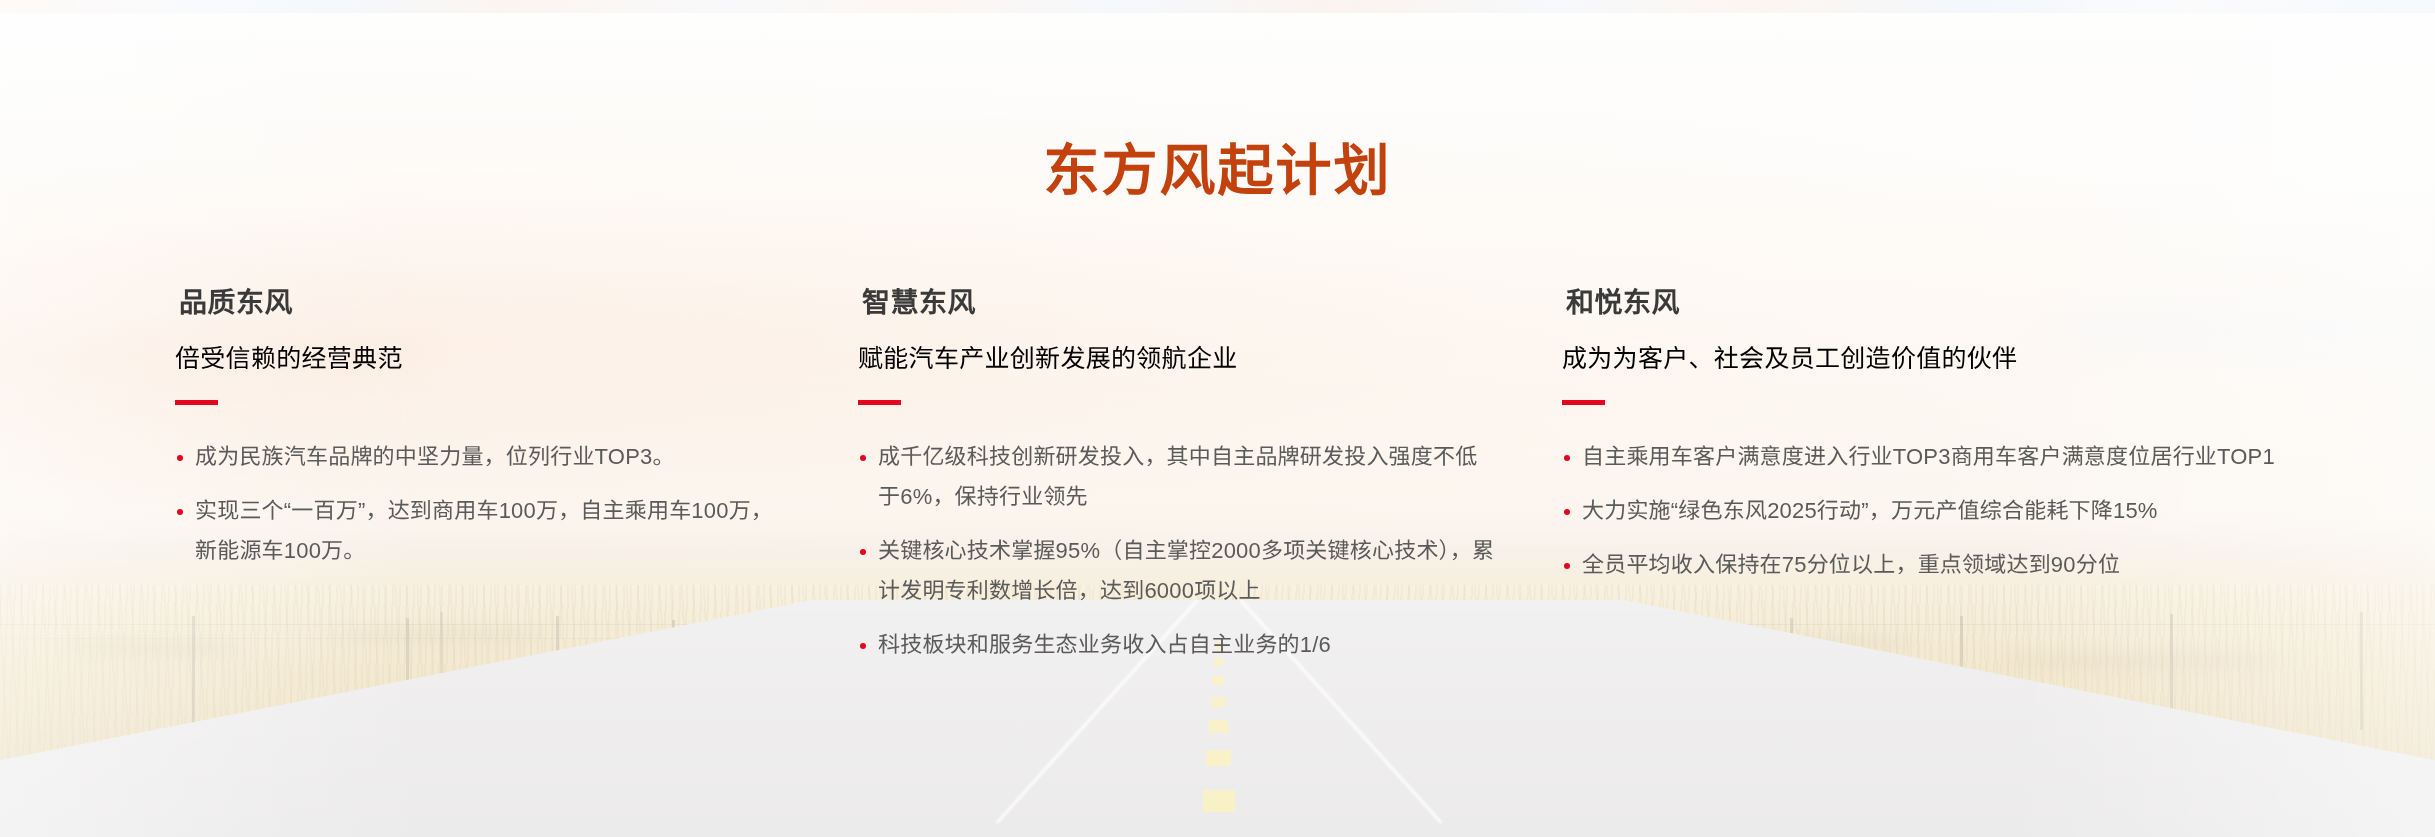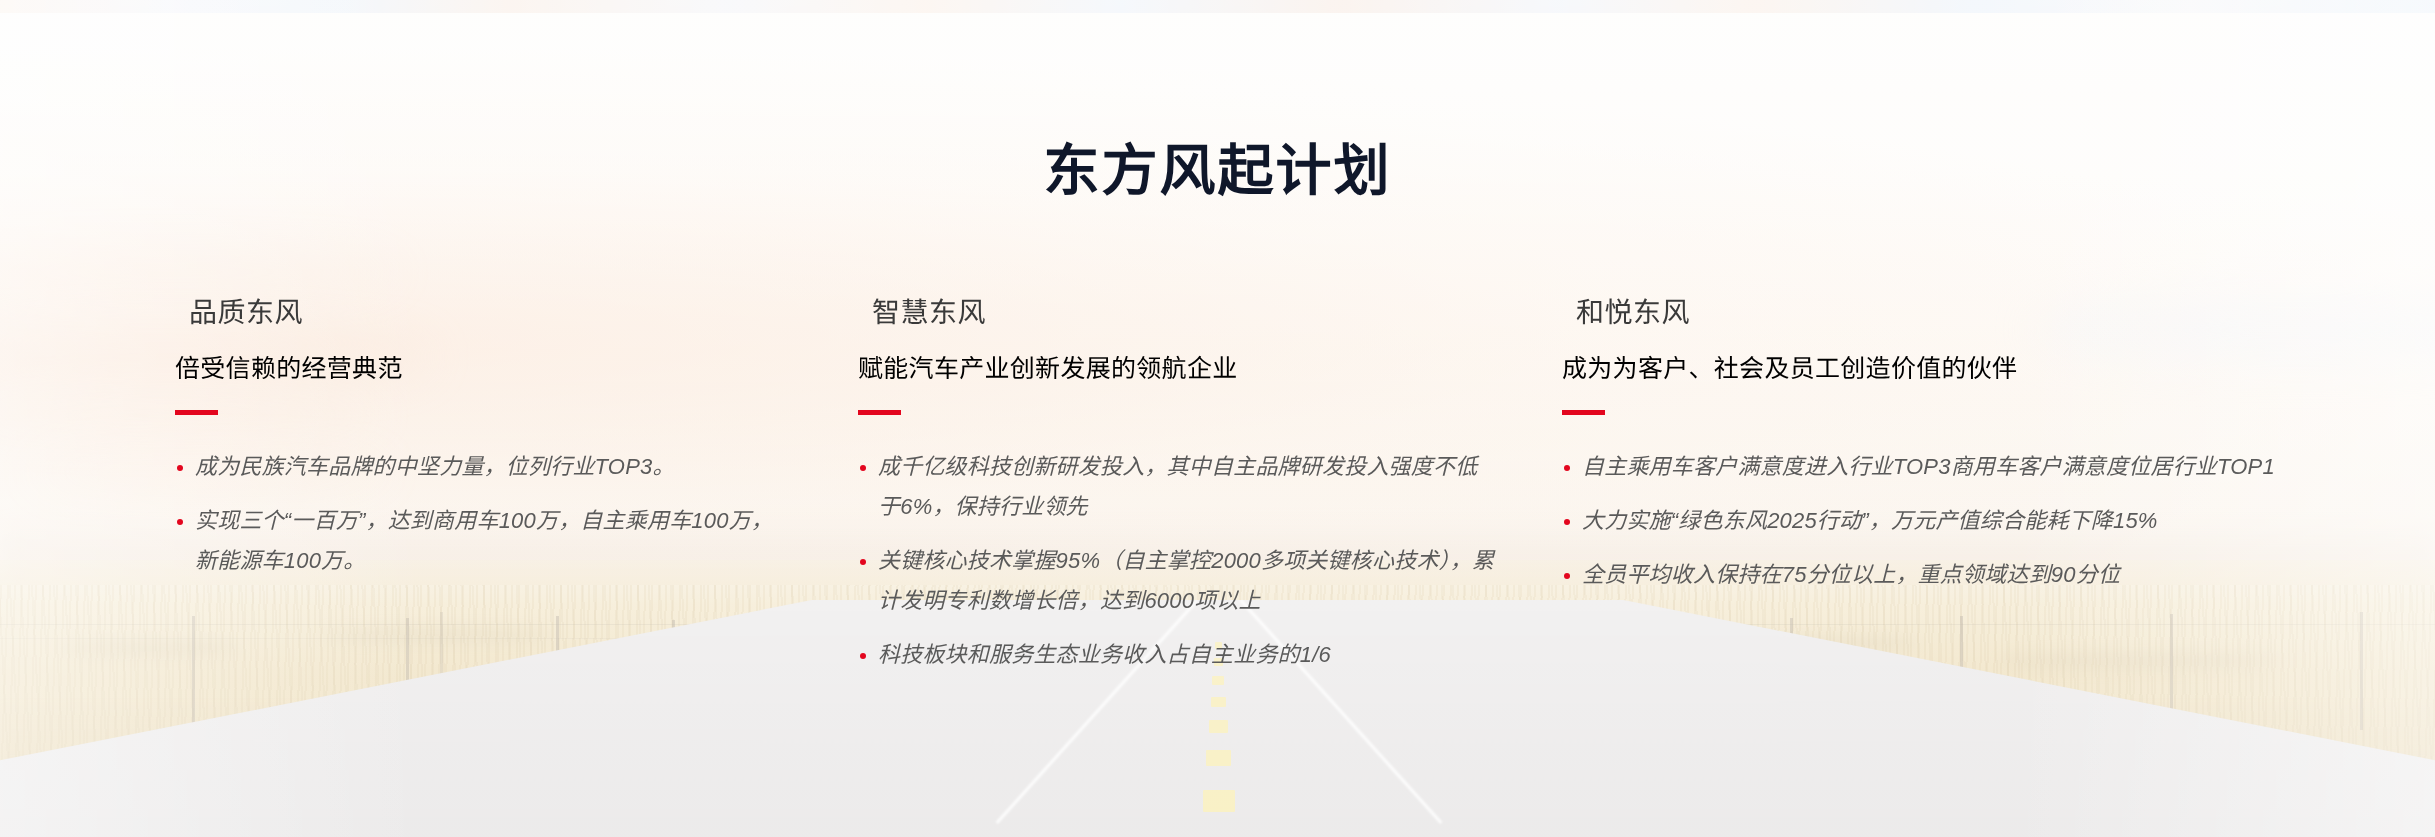--- a/index.html
+++ b/index.html
@@ -186,21 +186,21 @@
   .page-title {
     position: absolute;
     top: 140px;
     left: 0;
     width: 2435px;
     text-align: center;
     font-size: 56px;
     line-height: 62px;
     font-weight: 700;
     letter-spacing: 2px;
-    color: #0f172a;
+    color: #c2410c;
   }
 
   .columns {
     position: absolute;
     top: 282px;
     left: 0;
     width: 2435px;
     height: 420px;
   }
 
@@ -208,24 +208,24 @@
     position: absolute;
     top: 0;
   }
   .col-1 { left: 175px;  width: 620px; }
   .col-2 { left: 858px;  width: 640px; }
   .col-3 { left: 1562px; width: 740px; }
 
   .col-heading {
     font-size: 28px;
     line-height: 34px;
-    font-weight: 400;
+    font-weight: 700;
     color: #3a3a3a;
     letter-spacing: .5px;
-    margin: 14px;
+    margin: 4px;
   }
 
   .col-subtitle {
     margin-top: 22px;
     font-size: 25px;
     line-height: 32px;
     font-weight: 400;
     color: #000000;
     letter-spacing: .3px;
   }
@@ -234,21 +234,20 @@
     margin-top: 26px;
     width: 43px;
     height: 5px;
     background: #E3061E;
   }
 
   .col-list {
     margin: 32px 0 0 0;
     padding: 0;
     list-style: none;
-    font-style: italic;
   }
 
   .col-item {
     position: relative;
     padding-left: 20px;
     margin-bottom: 14px;
     font-size: 22px;
     line-height: 40px;
     color: #5a5a5a;
     letter-spacing: .2px;

